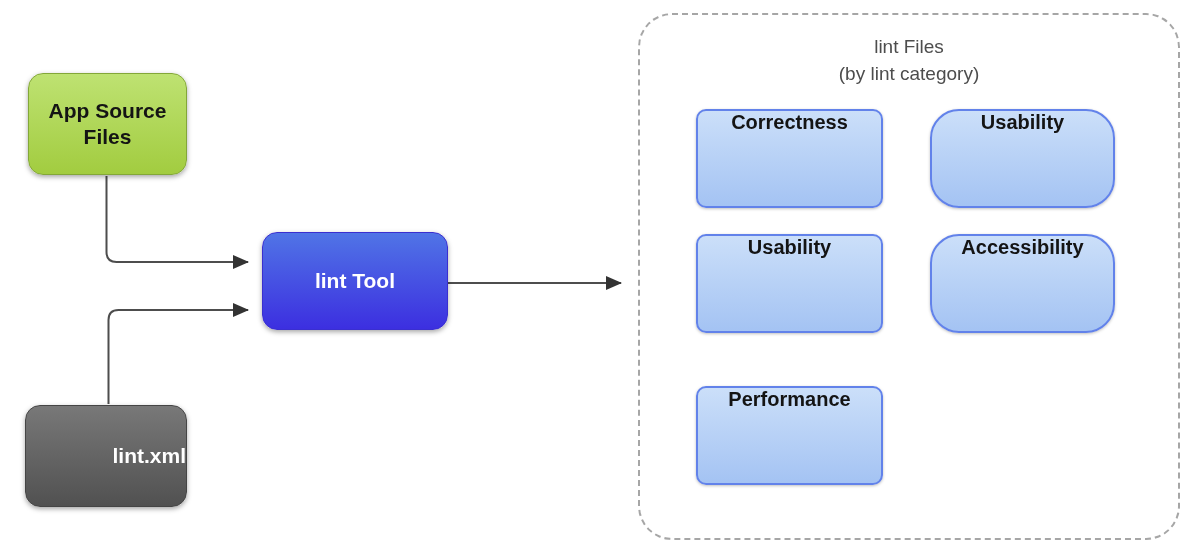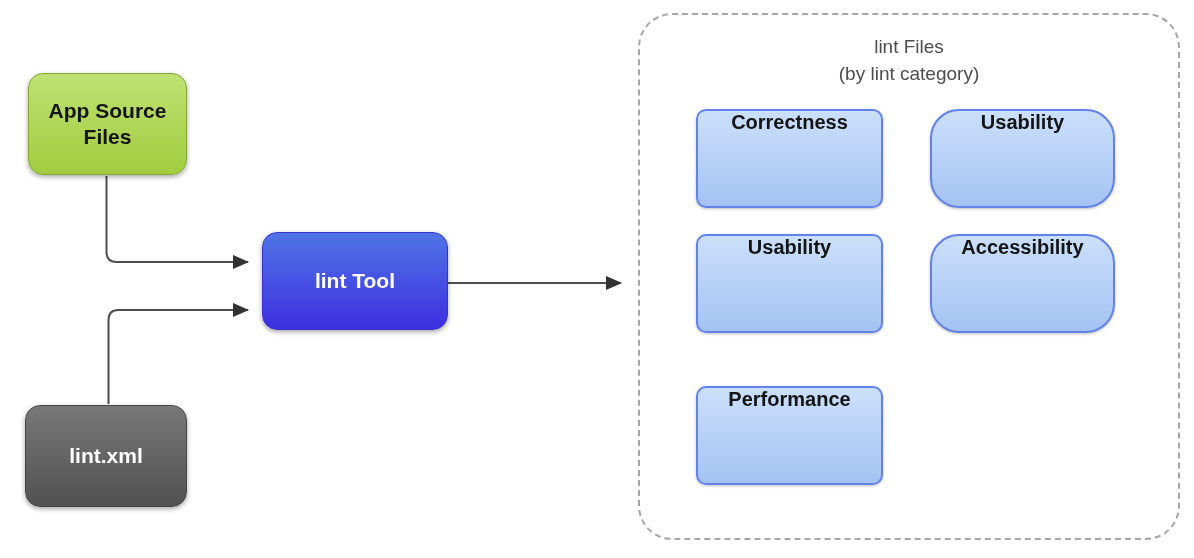--- a/index.html
+++ b/index.html
@@ -41,20 +41,21 @@
     left: 262px; top: 232px; width: 186px; height: 98px;
     background: linear-gradient(180deg, #5074E6 0%, #3C2FE0 100%);
     border: 1px solid #3A2FD0;
     color: #ffffff;
   }
   .node-gray {
     left: 25px; top: 405px; width: 162px; height: 102px;
     background: linear-gradient(180deg, #787878 0%, #515151 100%);
     border: 1px solid #454545;
     color: #ffffff;
+    justify-content: flex-end;
   }
   .output-panel {
     position: absolute;
     left: 638px; top: 13px; width: 542px; height: 527px;
     border: 2px dashed #A6A6A6;
     border-radius: 34px;
     box-sizing: border-box;
   }
   .panel-title {
     position: absolute;

